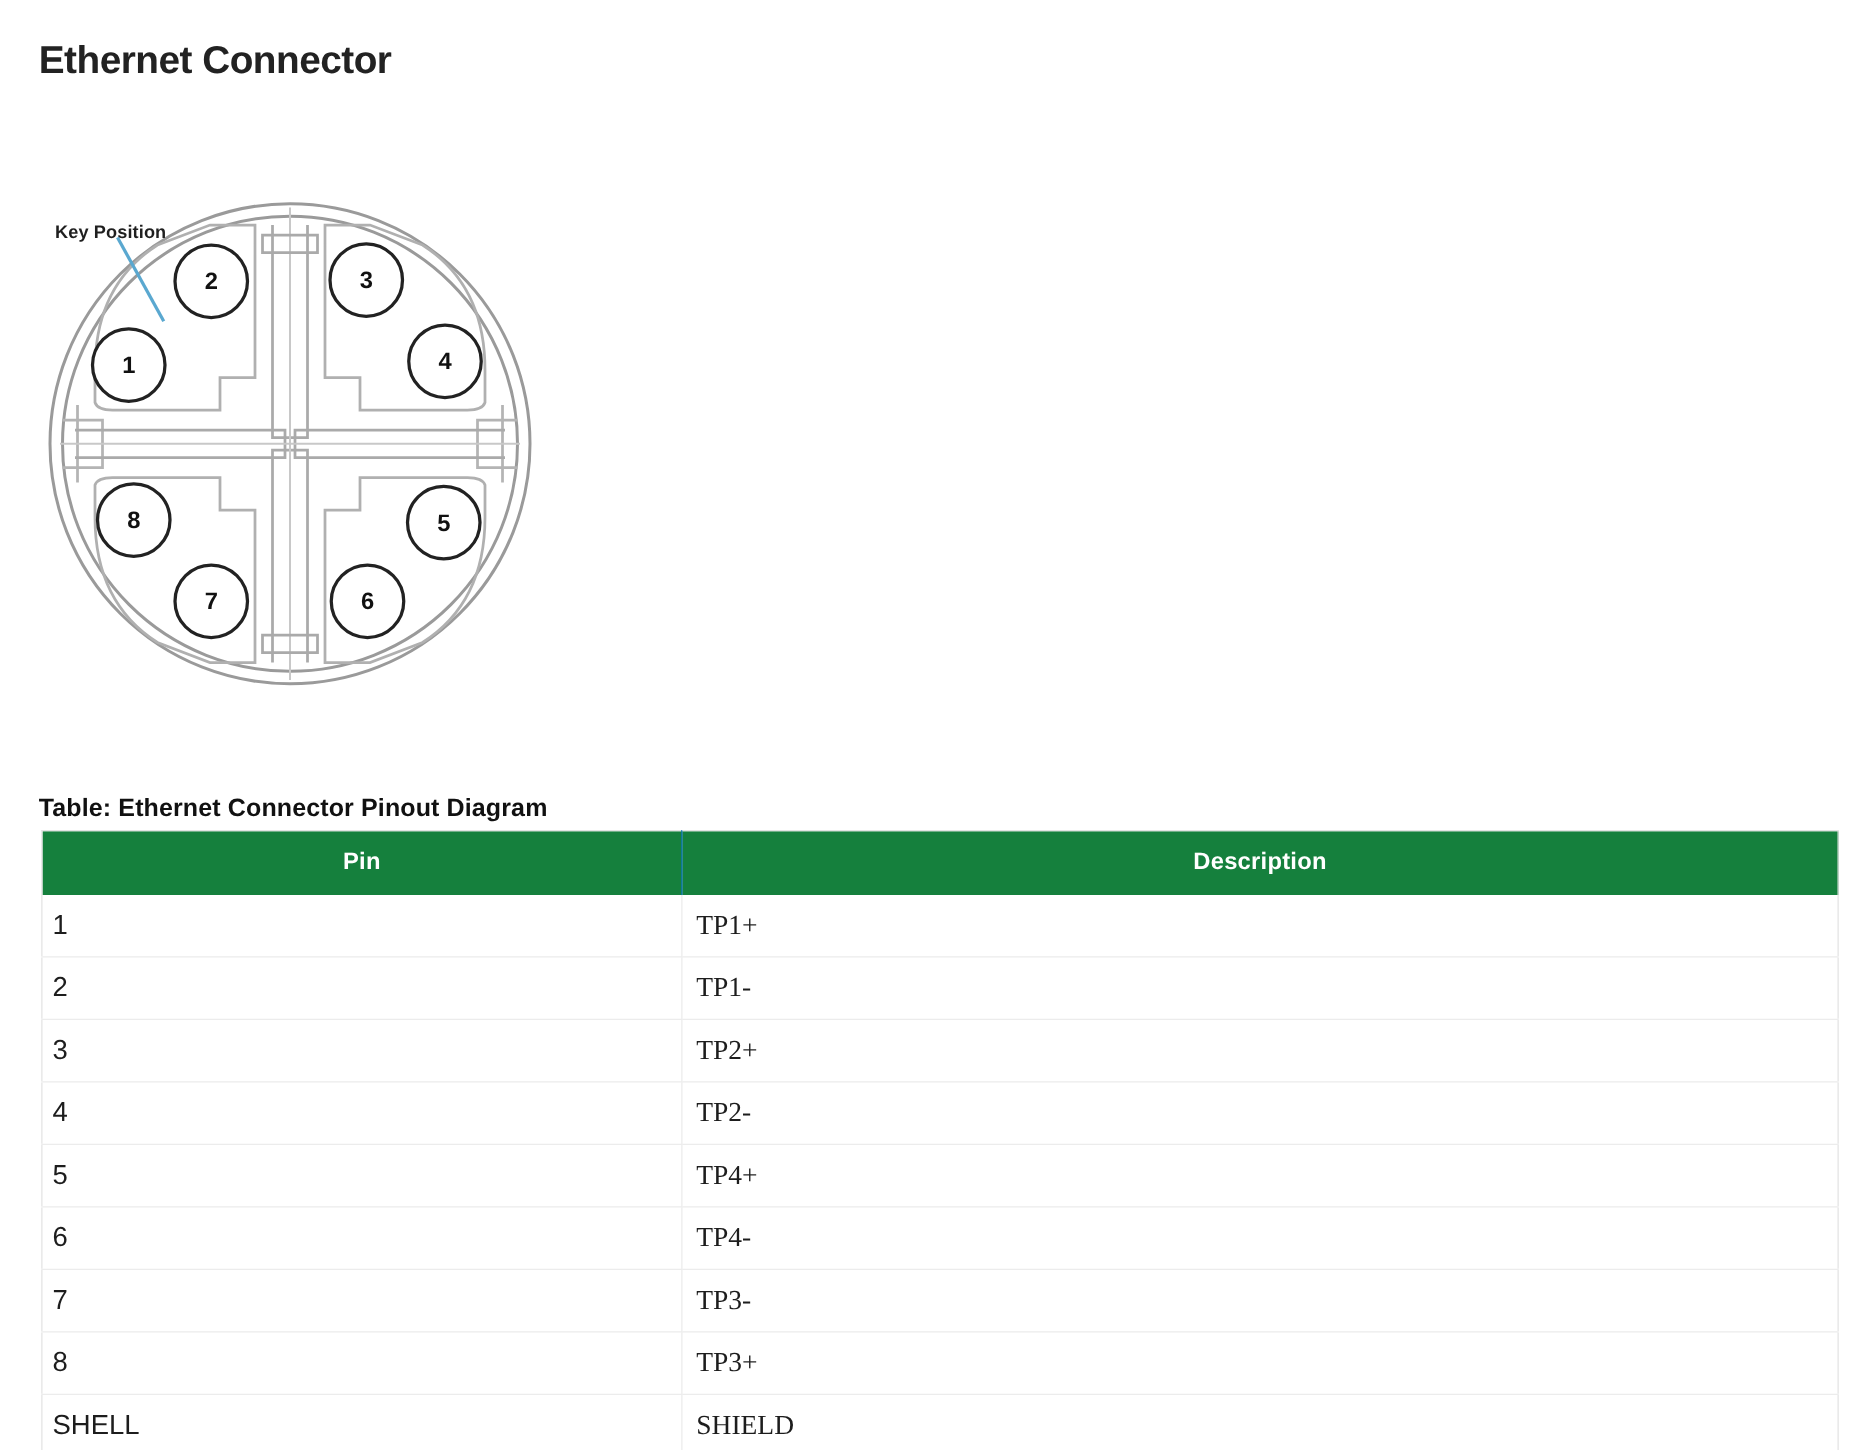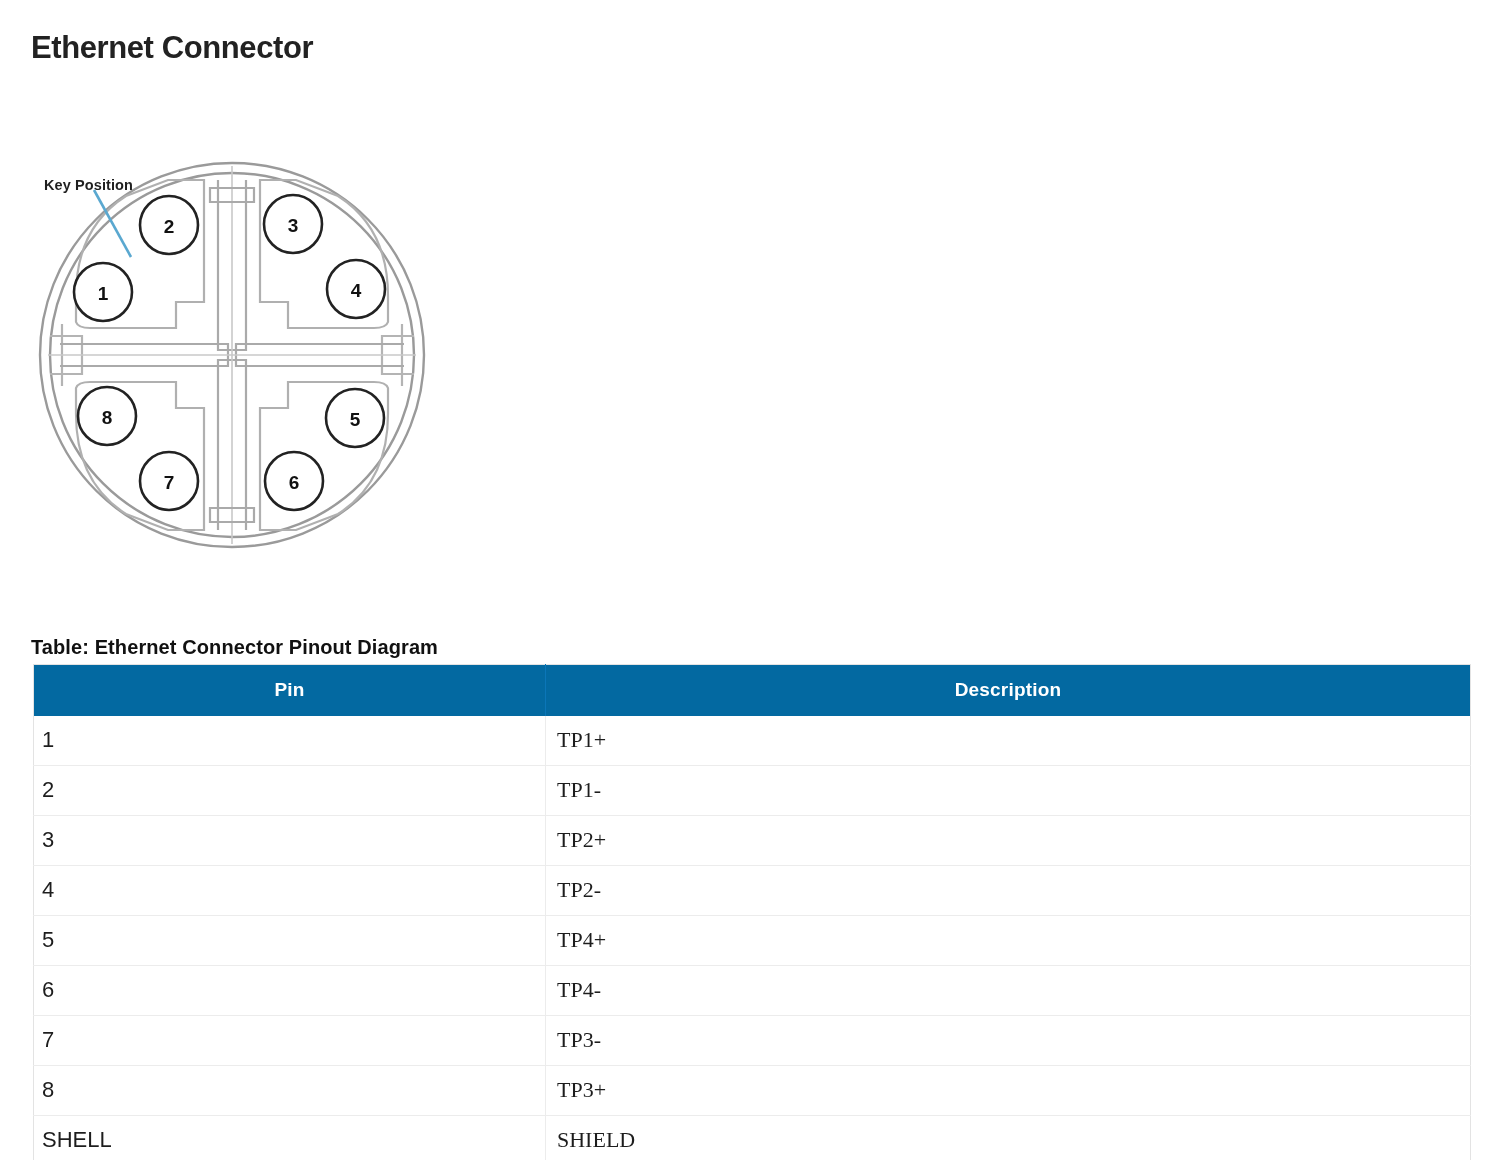--- a/index.html
+++ b/index.html
@@ -79,21 +79,21 @@
     width: 100%;
     border-collapse: collapse;
     table-layout: fixed;
     border: 1px solid #e3e3e3;
     background: #ffffff;
   }
   table.pinout col.c-pin { width: 512px; }
   table.pinout col.c-desc { width: auto; }
 
   table.pinout thead th {
-    background: #0369a1;
+    background: #15803d;
     color: #ffffff;
     font-size: 19px;
     font-weight: bold;
     text-align: center;
     padding: 14px 8px 15px 8px;
     border: none;
     letter-spacing: 0.2px;
   }
   table.pinout thead th.th-pin {
     border-right: 1px solid #0b76b8;

